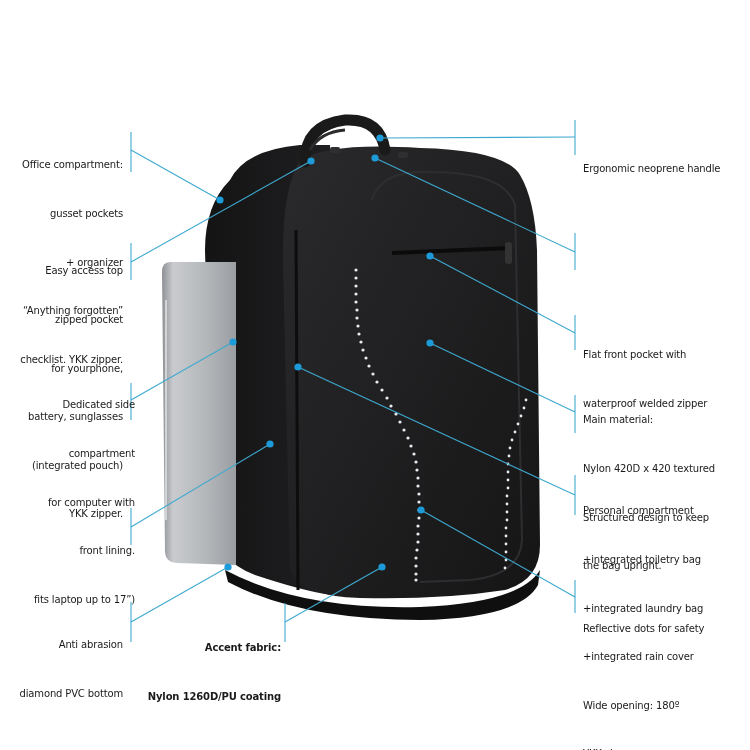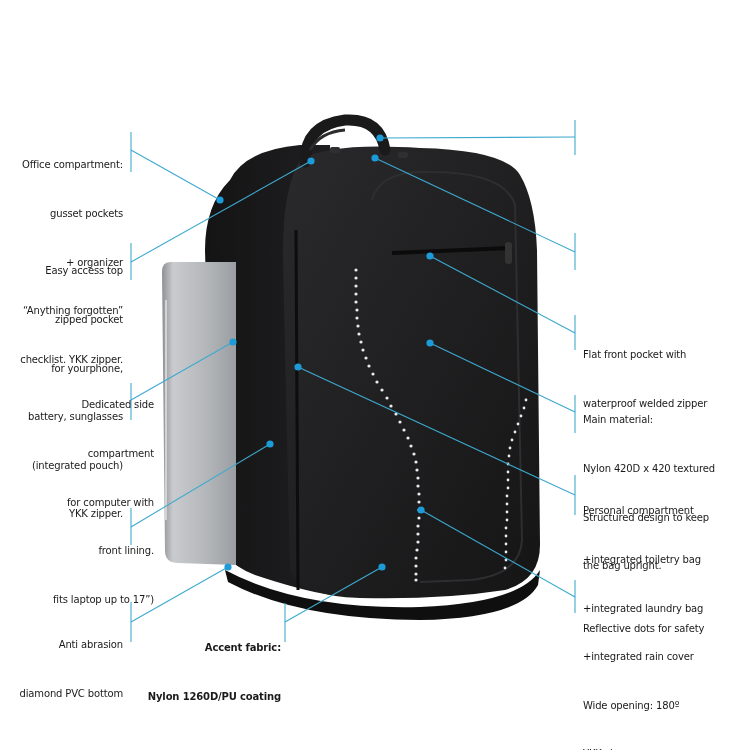--- a/index.html
+++ b/index.html
@@ -182,39 +182,42 @@
 
   <div class="label left" style="right:627px; top:231px;">
     <span>Easy access top</span>
     <span>zipped pocket</span>
     <span>for yourphone,</span>
     <span>battery, sunglasses</span>
     <span>(integrated pouch)</span>
     <span>YKK zipper.</span>
   </div>
 
-  <div class="label left" style="right:596px; top:365px;">
+  <div class="label left" style="right:615px; top:365px;">
     <span>Dedicated side</span>
     <span>compartment</span>
     <span>for computer with</span>
     <span>front lining.</span>
     <span>fits laptop up to 17”)</span>
   </div>
 
 
   <div class="label left" style="right:627px; top:605px;">
     <span>Anti abrasion</span>
     <span>diamond PVC bottom</span>
   </div>
 
   <div class="label left" style="right:469px; top:608px;font-weight:bold;">
     <span>Accent fabric:</span>
     <span>Nylon 1260D/PU coating</span>
   </div>
 
+  <div class="label right" style="left:583px; top:129px;">
+    <span>Ergonomic neoprene handle</span>
+  </div>
 
 
   <div class="label right" style="left:583px; top:315px;">
     <span>Flat front pocket with</span>
     <span>waterproof welded zipper</span>
   </div>
 
   <div class="label right" style="left:583px; top:380px;">
     <span>Main material:</span>
     <span>Nylon 420D x 420 textured</span>

